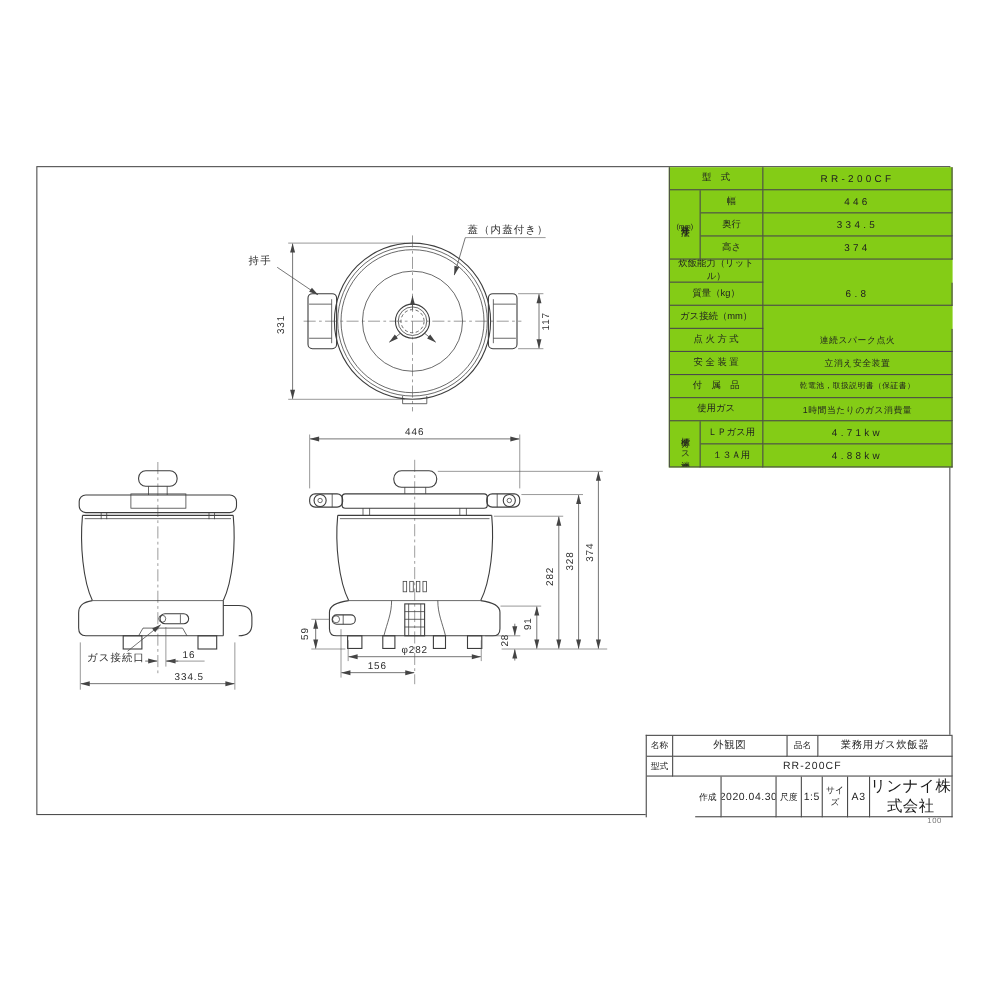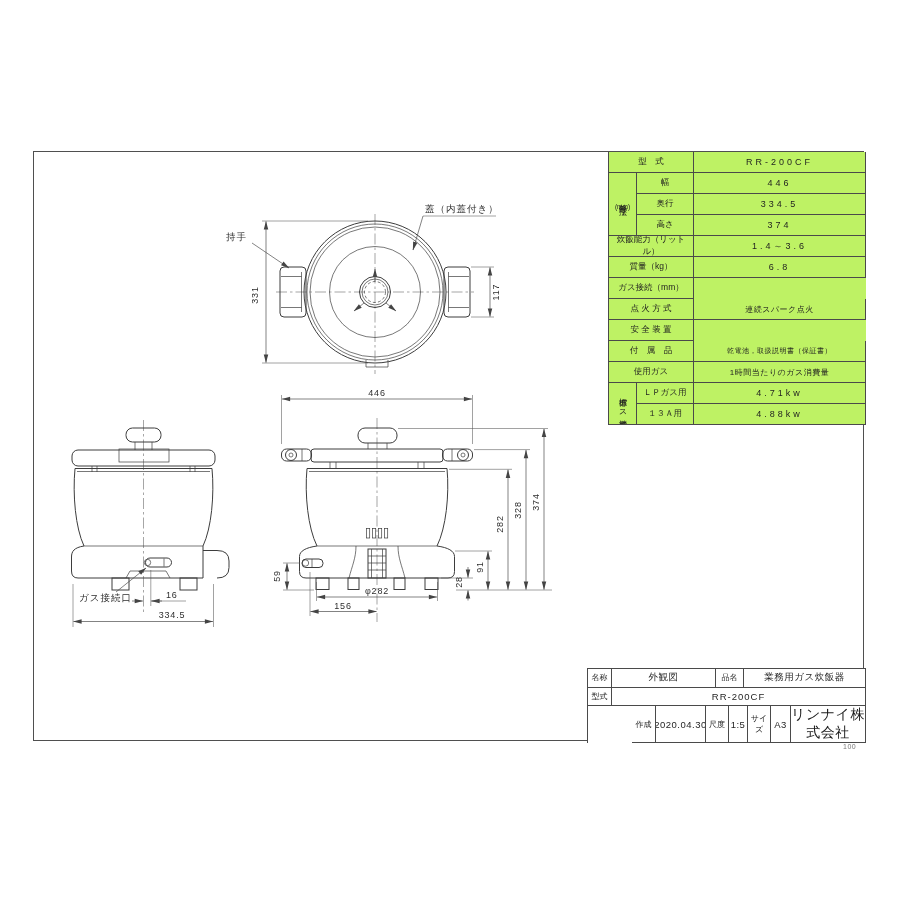--- a/index.html
+++ b/index.html
@@ -11,21 +11,21 @@
   .ln{fill:none;stroke:#3d3d3d;stroke-width:1;}
   .thin{stroke-width:0.7;}
   .cl{fill:none;stroke:#6a6a6a;stroke-width:0.6;stroke-dasharray:11 3 2.5 3;}
   .ext{fill:none;stroke:#555;stroke-width:0.55;}
   .dim{fill:none;stroke:#4d4d4d;stroke-width:0.7;}
   .dt{font-size:9px;fill:#2e2e2e;letter-spacing:0.8px;}
   .lb{font-size:9.5px;fill:#2e2e2e;letter-spacing:1px;}
   
   .spec{position:absolute;left:608px;top:152px;width:257px;height:273px;
         display:grid;grid-template-columns:28px 57px 1fr;grid-template-rows:repeat(13,1fr);
-        border-left:1px solid #4a4a4a;background:#bef264;}
+        border-left:1px solid #4a4a4a;background:#84cc16;}
   .c{display:flex;align-items:center;justify-content:center;
      border-right:1px solid #4a4a4a;border-bottom:1px solid #4a4a4a;
      font-size:8.5px;color:#1f1f1f;overflow:hidden;text-align:center;}
   .num{letter-spacing:3px;font-size:9px;}
   .txt{letter-spacing:0.5px;font-size:8px;}
   .vh{flex-direction:column;gap:1px;}
   .vtext{writing-mode:vertical-rl;text-orientation:upright;font-size:8px;letter-spacing:1px;line-height:1.15;}
   .wrap{height:40px;}
   .vunit{font-size:6.5px;letter-spacing:0;}
   
@@ -209,31 +209,31 @@
       <div class="vunit">(mm)</div>
     </div>
     <div class="c" style="grid-area:2/2/3/3">幅</div>
     <div class="c num" style="grid-area:2/3/3/4">446</div>
     <div class="c" style="grid-area:3/2/4/3">奥行</div>
     <div class="c num" style="grid-area:3/3/4/4">334.5</div>
     <div class="c" style="grid-area:4/2/5/3">高さ</div>
     <div class="c num" style="grid-area:4/3/5/4">374</div>
 
     <div class="c" style="grid-area:5/1/6/3">炊飯能力（リットル）</div>
-    <div class="c num" style="grid-area:5/3/6/4">1.4～3.6</div>
 
     <div class="c" style="grid-area:6/1/7/3">質量（kg）</div>
     <div class="c num" style="grid-area:6/3/7/4">6.8</div>
 
     <div class="c" style="grid-area:7/1/8/3">ガス接続（mm）</div>
 
     <div class="c" style="grid-area:8/1/9/3">点 火 方 式</div>
     <div class="c txt" style="grid-area:8/3/9/4">連続スパーク点火</div>
 
     <div class="c" style="grid-area:9/1/10/3">安 全 装 置</div>
+    <div class="c txt" style="grid-area:9/3/10/4">立消え安全装置</div>
 
     <div class="c" style="grid-area:10/1/11/3">付　属　品</div>
     <div class="c txt" style="grid-area:10/3/11/4;font-size:7px">乾電池，取扱説明書（保証書）</div>
 
     <div class="c" style="grid-area:11/1/12/3">使用ガス</div>
     <div class="c txt" style="grid-area:11/3/12/4">1時間当たりのガス消費量</div>
 
     <div class="c vh" style="grid-area:12/1/14/2">
       <div class="vtext wrap">標準ガス消費量</div>
     </div>

